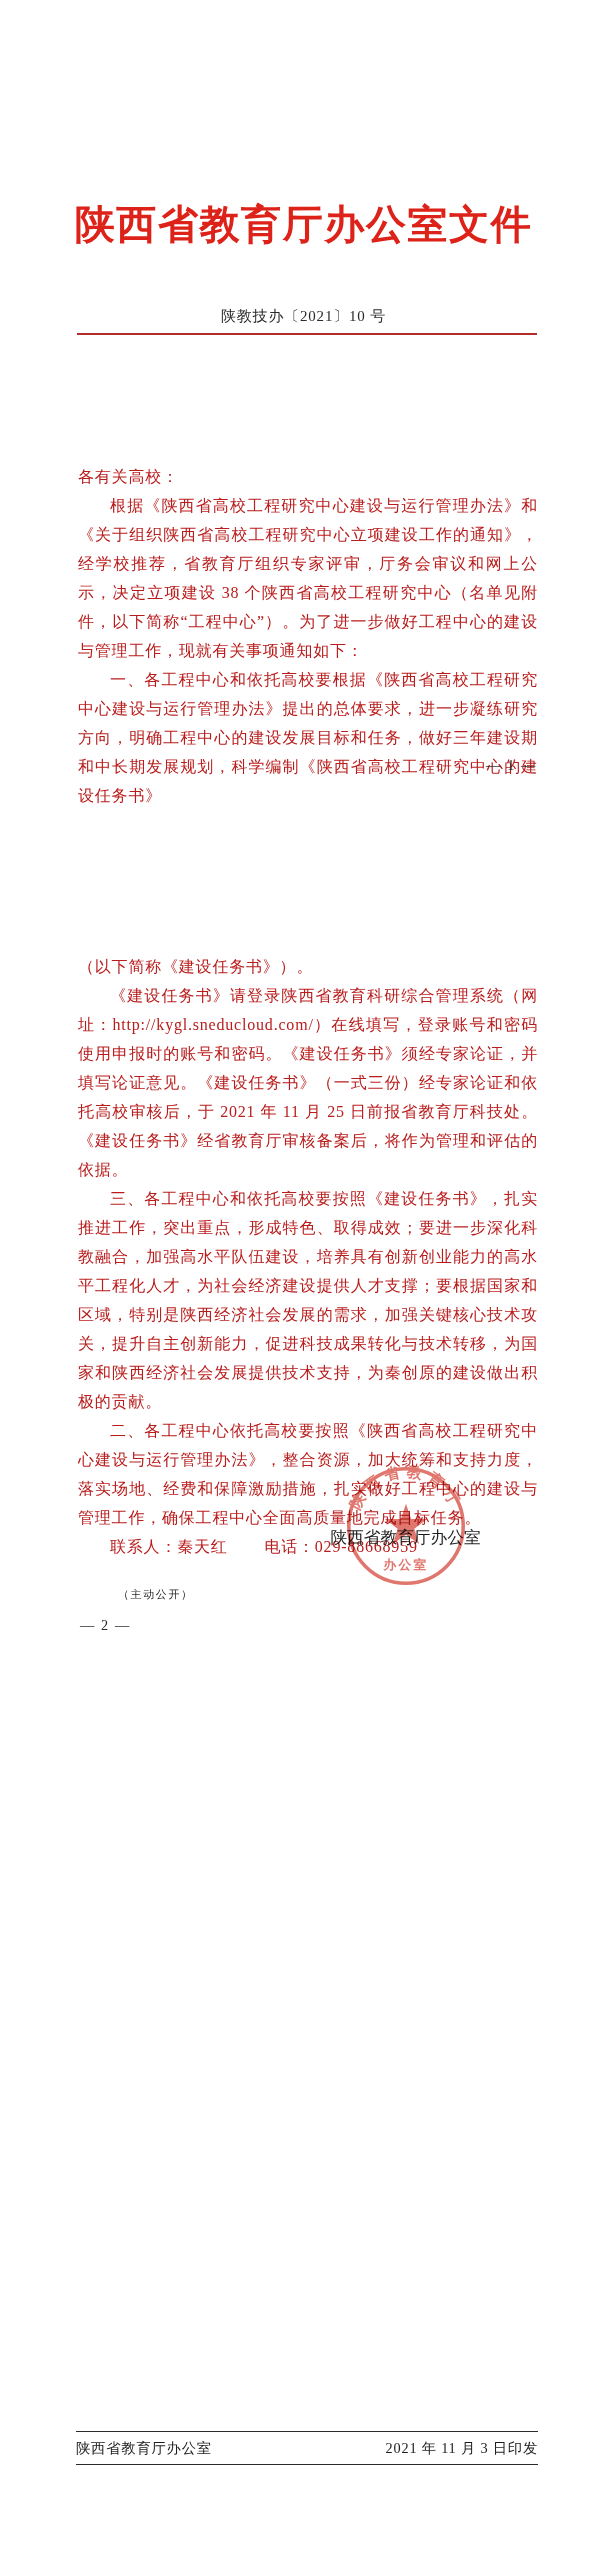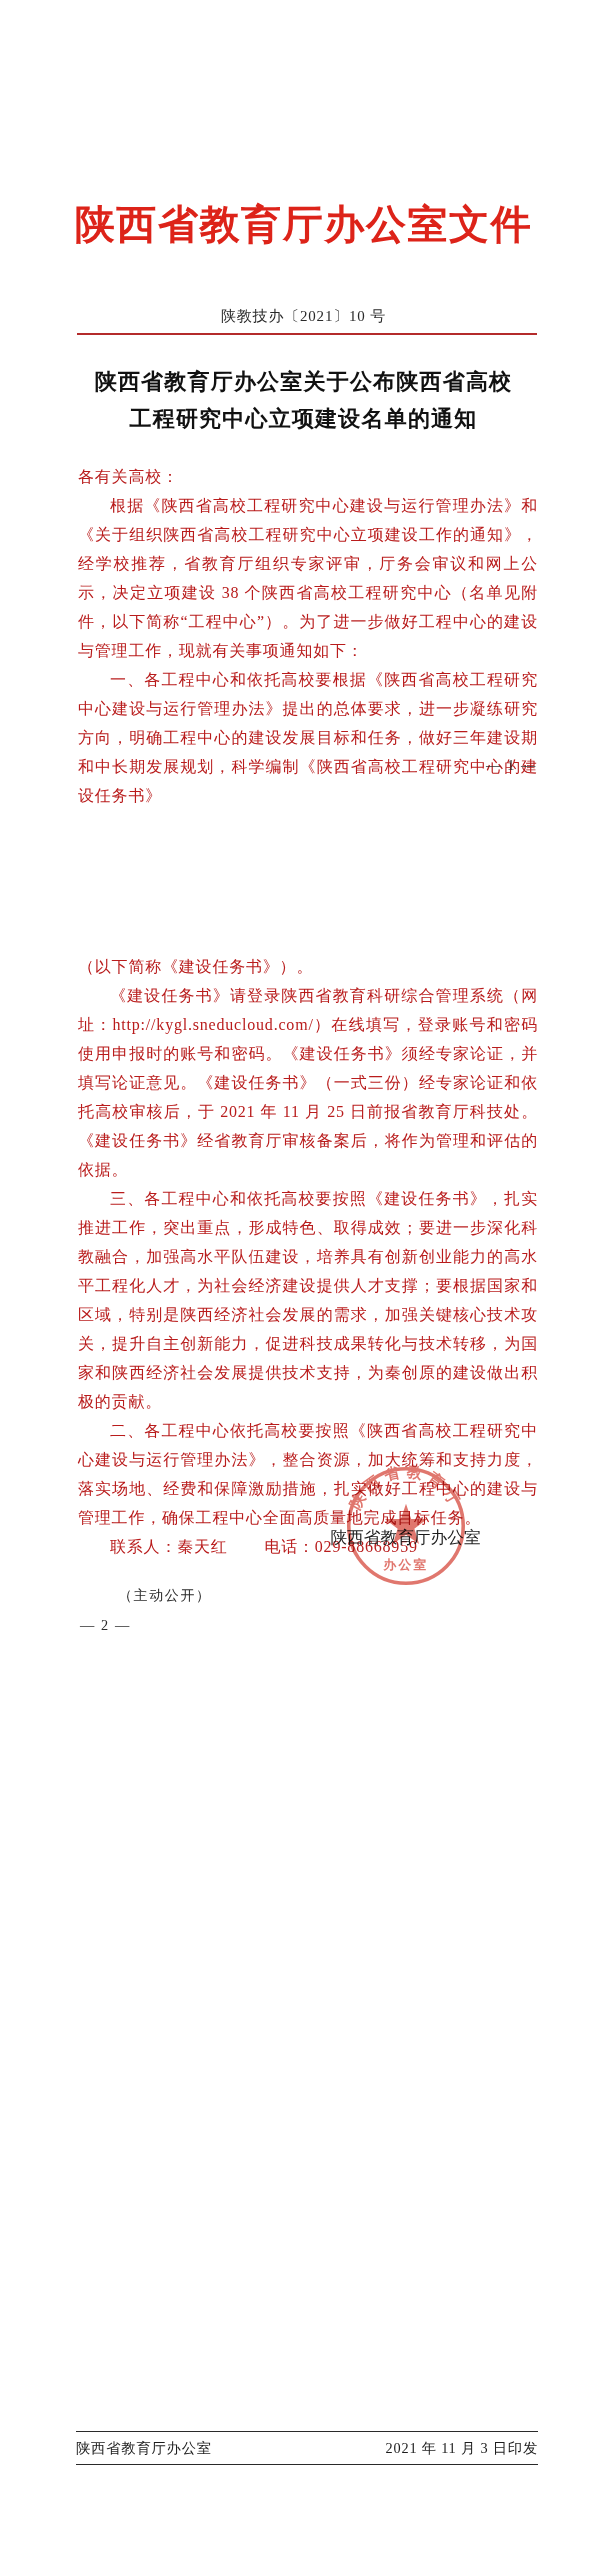--- a/index.html
+++ b/index.html
@@ -103,21 +103,21 @@
     height: 124px;
     opacity: 0.78;
     mix-blend-mode: multiply;
     z-index: 2;
     pointer-events: none;
   }
   .disclosure {
     position: absolute;
     top: 1587px;
     left: 118px;
-    font-size: 14px;
+    font-size: 11px;
     letter-spacing: 1.6px;
     color: #2a2a2a;
   }
   .print-footer {
     position: absolute;
     top: 2431px;
     left: 76px;
     width: 462px;
     height: 32px;
     border-top: 1.6px solid #2a2a2a;
@@ -134,24 +134,20 @@
 <body>
 
 <div class="canvas">
 
   <div class="header-title">陕西省教育厅办公室文件</div>
 
   <div class="doc-number">陕教技办〔2021〕10 号</div>
 
   <div class="red-rule"></div>
 
-  <div class="notice-title">
-    <div>陕西省教育厅办公室关于公布陕西省高校</div>
-    <div>工程研究中心立项建设名单的通知</div>
-  </div>
 
   <div class="body-block p1-body">
     <p>各有关高校：</p>
     <p class="indent">根据《陕西省高校工程研究中心建设与运行管理办法》和《关于组织陕西省高校工程研究中心立项建设工作的通知》，经学校推荐，省教育厅组织专家评审，厅务会审议和网上公示，决定立项建设 38 个陕西省高校工程研究中心（名单见附件，以下简称“工程中心”）。为了进一步做好工程中心的建设与管理工作，现就有关事项通知如下：</p>
     <p class="indent">一、各工程中心和依托高校要根据《陕西省高校工程研究中心建设与运行管理办法》提出的总体要求，进一步凝练研究方向，明确工程中心的建设发展目标和任务，做好三年建设期和中长期发展规划，科学编制《陕西省高校工程研究中心的建设任务书》</p>
   </div>
 
   <div class="page-num page-num-1">— 1 —</div>
 
   <div class="body-block p2-body">

